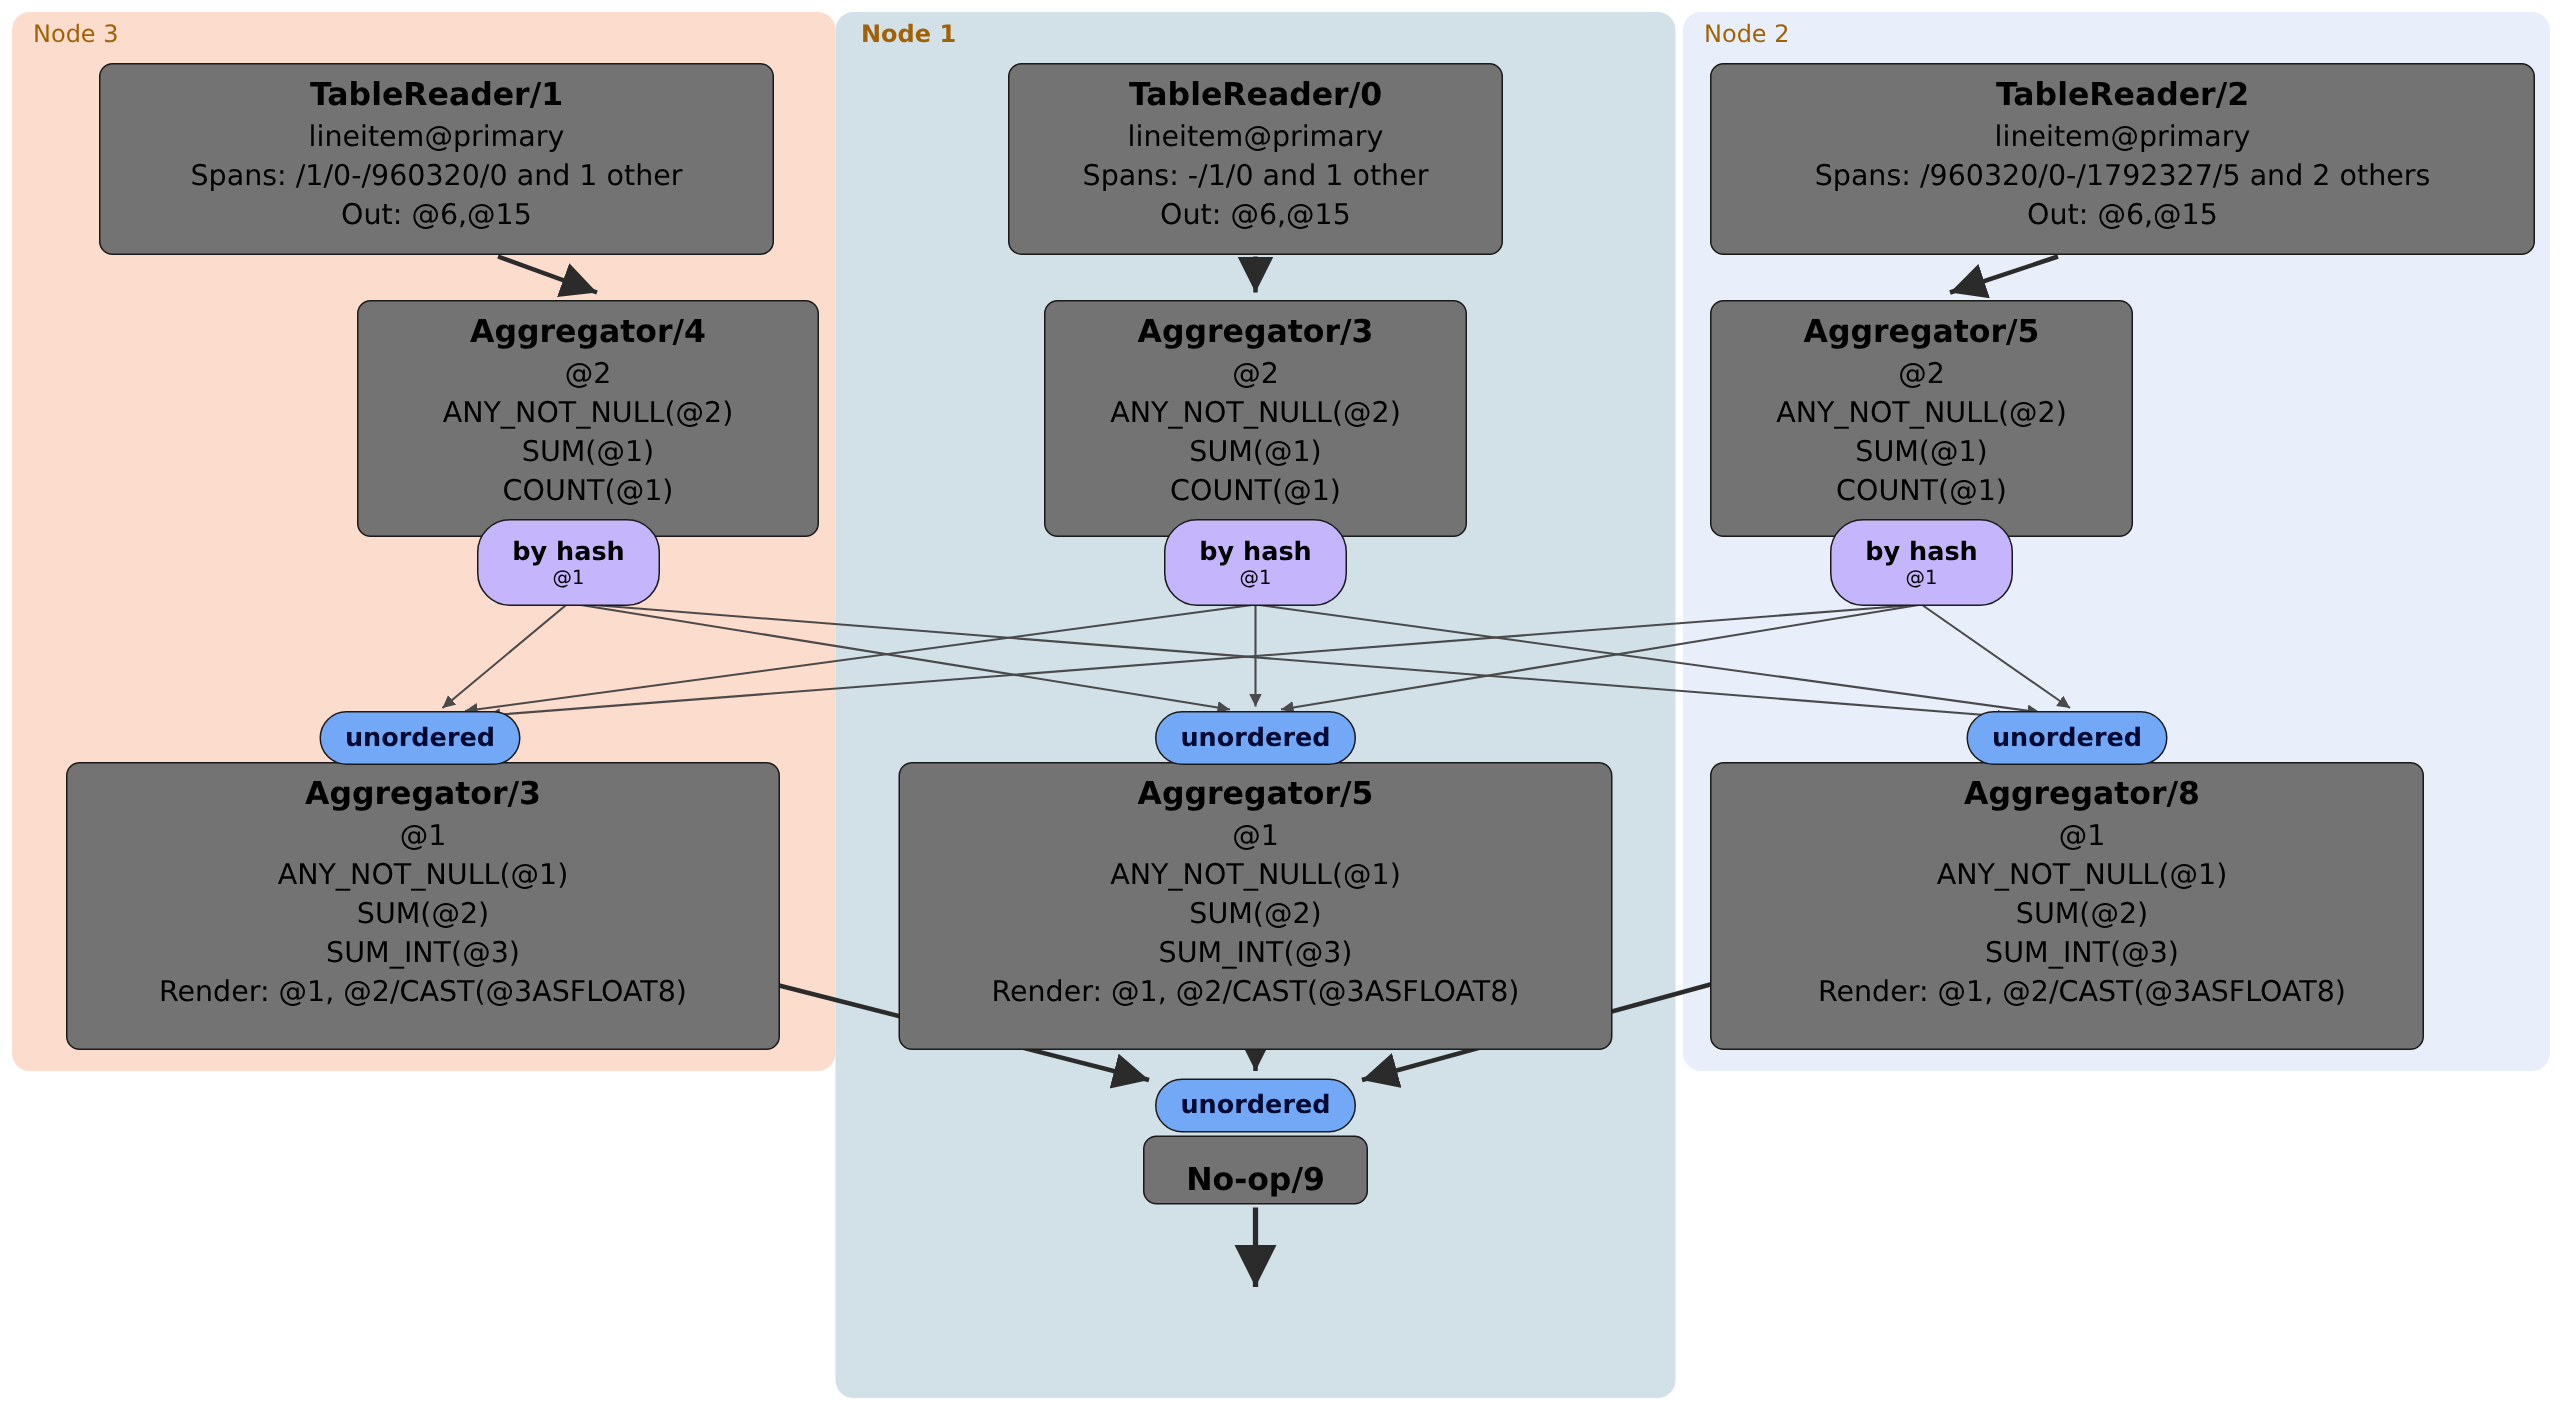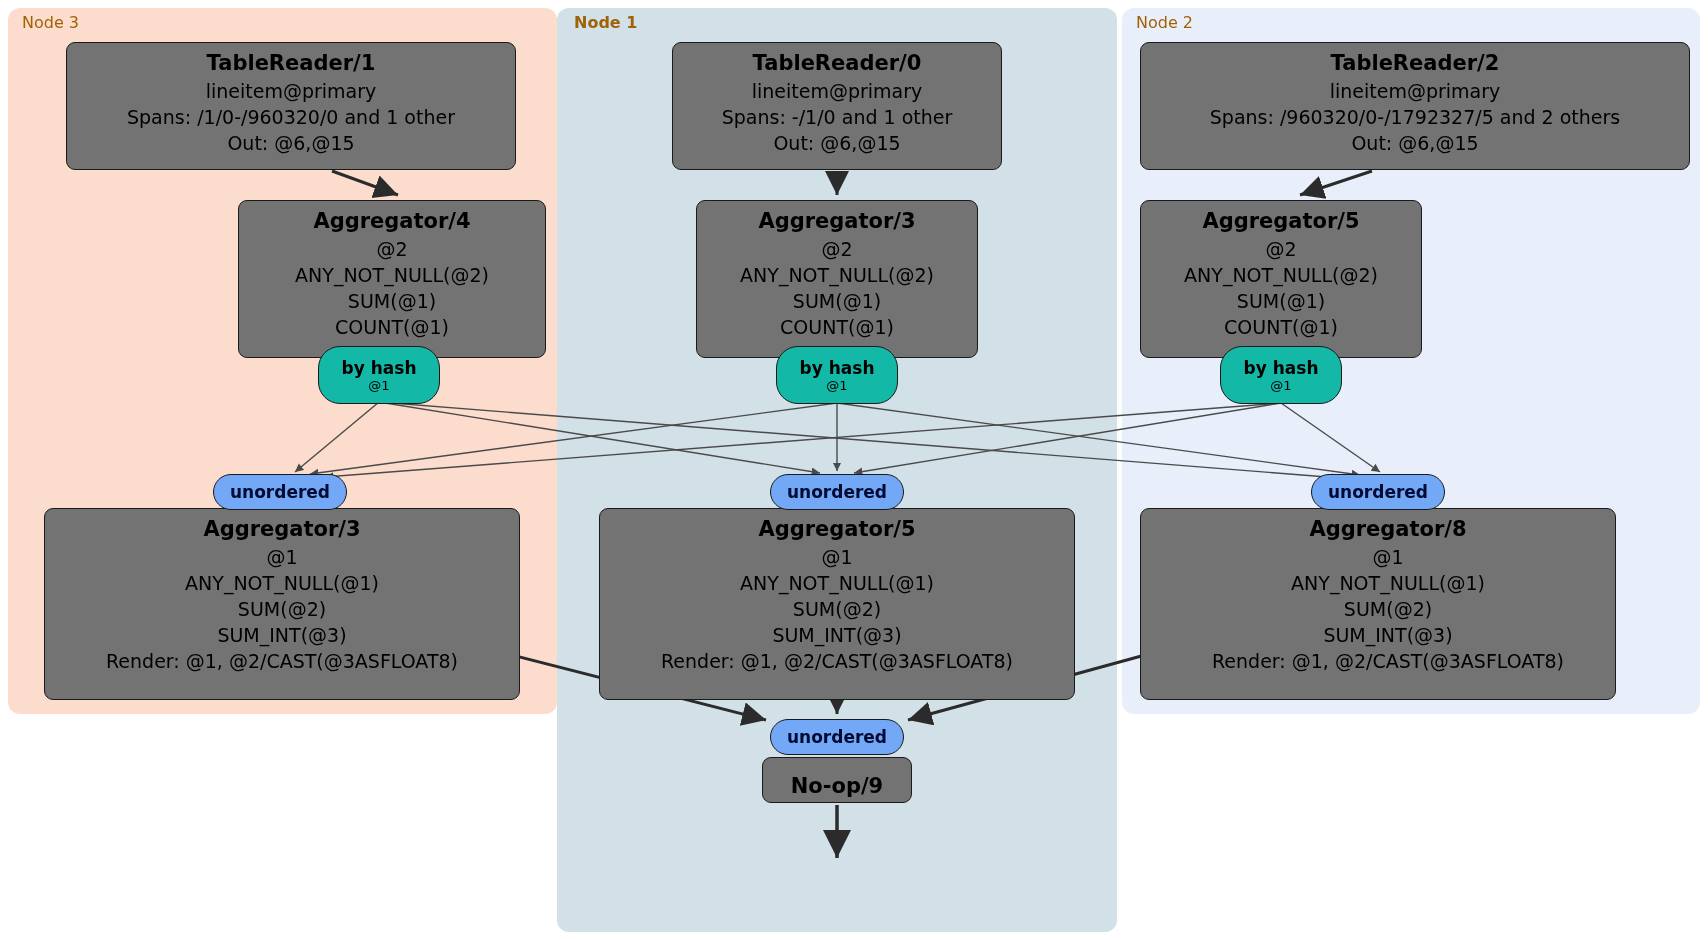--- a/index.html
+++ b/index.html
@@ -11,21 +11,21 @@
 
   .edges { position:absolute; left:0; top:0; z-index:1; pointer-events:none; }
 
   .box { position:absolute; background:#737373; border:1.6px solid #1a1a1a; border-radius:9px;
          text-align:center; padding-top:5px; box-sizing:border-box; z-index:2; }
   .box-title { font-size:21px; font-weight:bold; line-height:30px; color:#000; white-space:nowrap; }
   .box-line  { font-size:19px; line-height:26px; color:#000; white-space:nowrap; }
 
   .oval { position:absolute; border:1.6px solid #1a1a1a; display:flex; flex-direction:column;
           align-items:center; justify-content:center; z-index:3; box-sizing:border-box; }
-  .router { background:#14b8a6; border-radius:22px; }
+  .router { background:#c4b5fd; border-radius:22px; }
   .router-label { font-size:17px; font-weight:bold; line-height:20px; color:#000; }
   .router-sub   { font-size:13px; line-height:15px; color:#000; }
   .stream { background:#73a8f6; border-radius:18px; }
   .stream-label { font-size:17px; font-weight:bold; color:#000a33; }
 
   .title-only { display:flex; align-items:center; justify-content:center; padding-top:12px; }
 </style>
 </head>
 <body>
 

